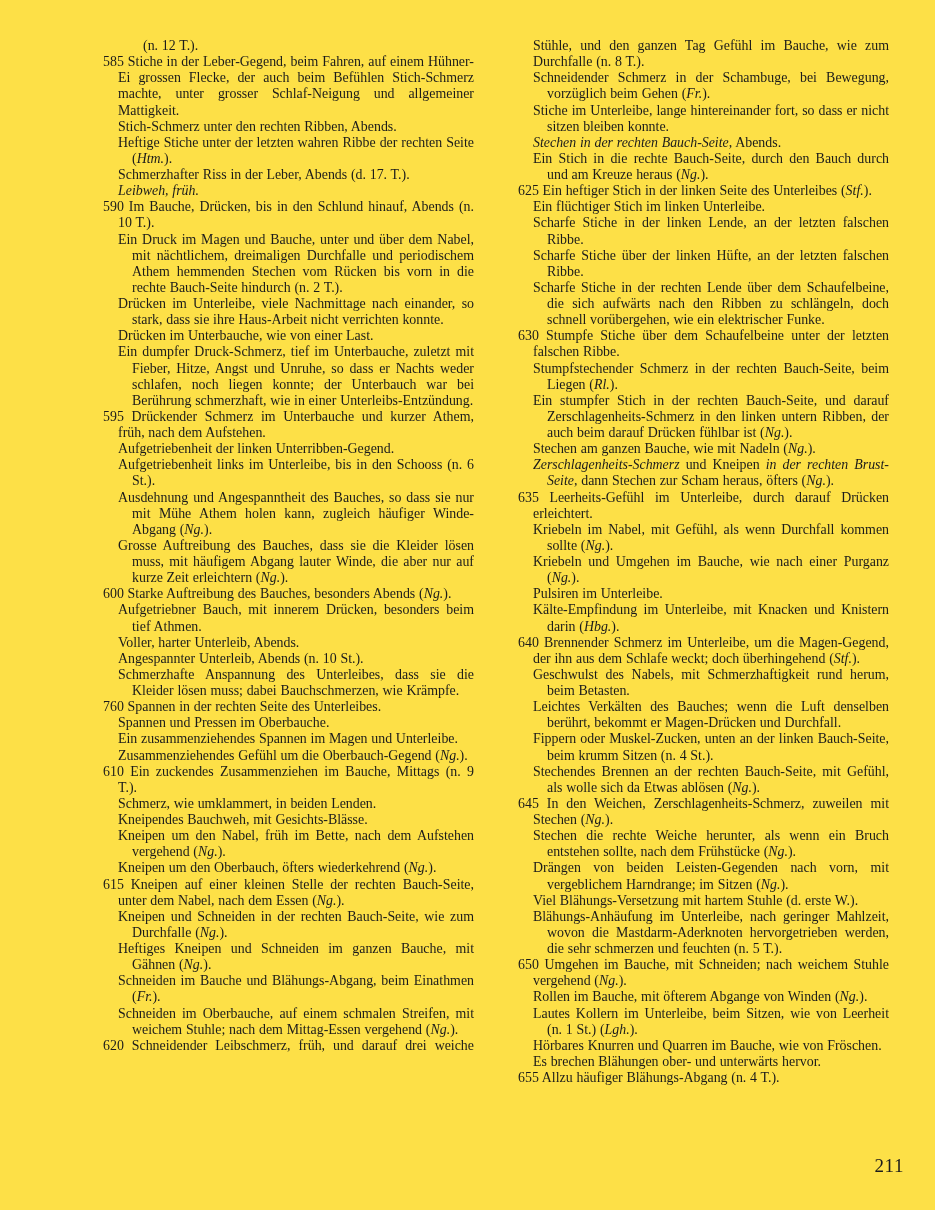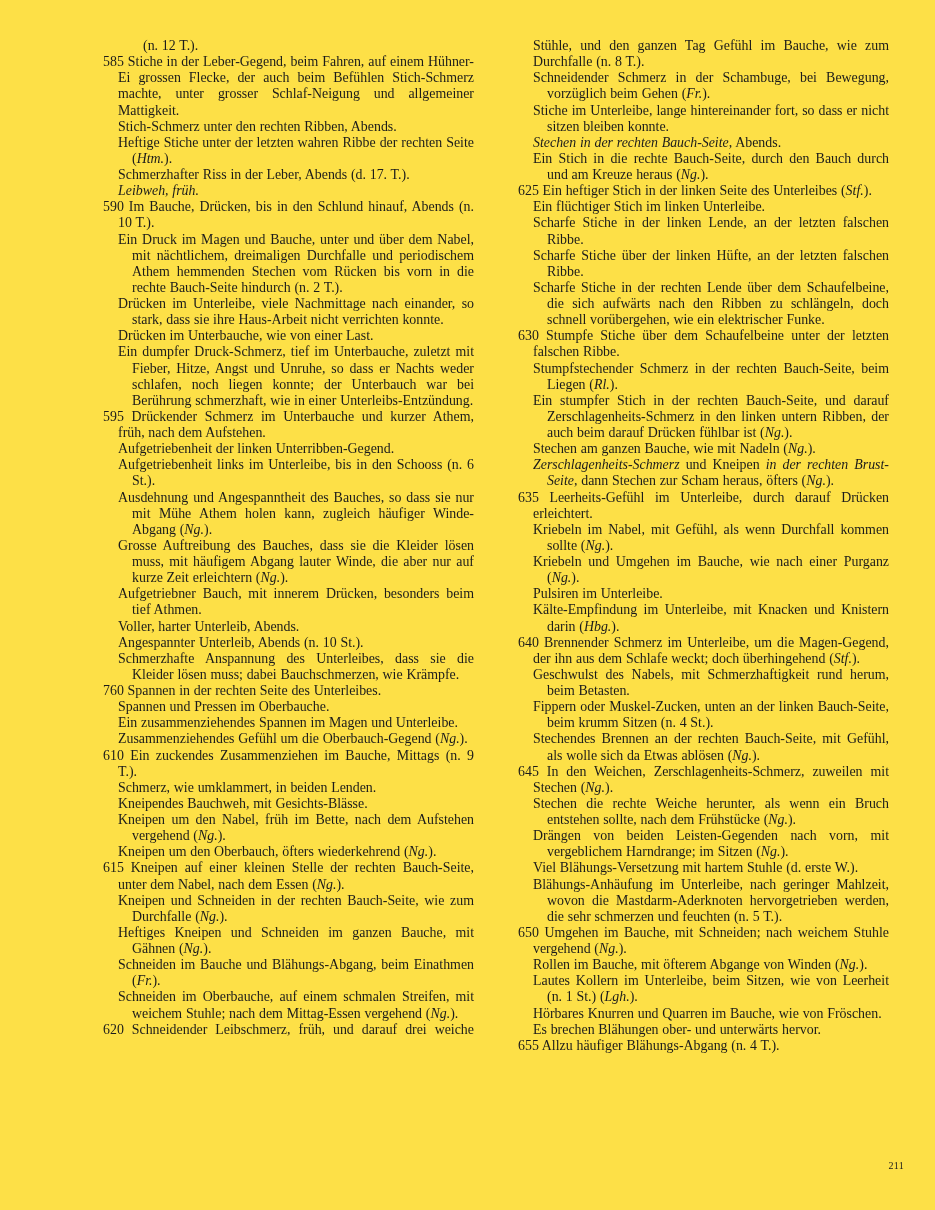--- a/index.html
+++ b/index.html
@@ -19,21 +19,21 @@
   .col-right{left:518px;}
   p.entry{margin:0;padding-left:29px;text-indent:-14px;}
   p.entry.numbered{padding-left:15px;text-indent:-15px;}
   p.entry.cont{padding-left:29px;text-indent:11px;}
   p.entry.contnum{padding-left:15px;text-indent:0;}
   p.entry.flush{text-align-last:justify;}
   .num{white-space:nowrap;}
   em{font-style:italic;margin-top:44px;}
   .pagenum{
     position:absolute;top:1158px;right:31px;
-    font-size:10px;letter-spacing:0.03em;
+    font-size:19px;letter-spacing:0.03em;
   }
 </style>
 </head>
 <body>
 
 <div class="page">
   <div class="col col-left">
       <p class="entry cont"><span>(n. 12 T.).</span></p>
       <p class="entry numbered"><span class="num">585</span> <span>Stiche in der Leber-Gegend, beim Fahren, auf einem Hühner-Ei grossen Flecke, der auch beim Befühlen Stich-Schmerz machte, unter grosser Schlaf-Neigung und allgemeiner Mattigkeit.</span></p>
       <p class="entry"><span>Stich-Schmerz unter den rechten Ribben, Abends.</span></p>
@@ -43,20 +43,21 @@
       <p class="entry numbered"><span class="num">590</span> <span>Im Bauche, Drücken, bis in den Schlund hinauf, Abends (n. 10 T.).</span></p>
       <p class="entry"><span>Ein Druck im Magen und Bauche, unter und über dem Nabel, mit nächtlichem, dreimaligen Durchfalle und periodischem Athem hemmenden Stechen vom Rücken bis vorn in die rechte Bauch-Seite hindurch (n. 2 T.).</span></p>
       <p class="entry"><span>Drücken im Unterleibe, viele Nachmittage nach einander, so stark, dass sie ihre Haus-Arbeit nicht verrichten konnte.</span></p>
       <p class="entry"><span>Drücken im Unterbauche, wie von einer Last.</span></p>
       <p class="entry"><span>Ein dumpfer Druck-Schmerz, tief im Unterbauche, zuletzt mit Fieber, Hitze, Angst und Unruhe, so dass er Nachts weder schlafen, noch liegen konnte; der Unterbauch war bei Berührung schmerzhaft, wie in einer Unterleibs-Entzündung.</span></p>
       <p class="entry numbered"><span class="num">595</span> <span>Drückender Schmerz im Unterbauche und kurzer Athem, früh, nach dem Aufstehen.</span></p>
       <p class="entry"><span>Aufgetriebenheit der linken Unterribben-Gegend.</span></p>
       <p class="entry"><span>Aufgetriebenheit links im Unterleibe, bis in den Schooss (n. 6 St.).</span></p>
       <p class="entry"><span>Ausdehnung und Angespanntheit des Bauches, so dass sie nur mit Mühe Athem holen kann, zugleich häufiger Winde-Abgang (</span><em>Ng.</em><span>).</span></p>
       <p class="entry"><span>Grosse Auftreibung des Bauches, dass sie die Kleider lösen muss, mit häufigem Abgang lauter Winde, die aber nur auf kurze Zeit erleichtern (</span><em>Ng.</em><span>).</span></p>
+      <p class="entry numbered"><span class="num">600</span> <span>Starke Auftreibung des Bauches, besonders Abends (</span><em>Ng.</em><span>).</span></p>
       <p class="entry"><span>Aufgetriebner Bauch, mit innerem Drücken, besonders beim tief Athmen.</span></p>
       <p class="entry"><span>Voller, harter Unterleib, Abends.</span></p>
       <p class="entry"><span>Angespannter Unterleib, Abends (n. 10 St.).</span></p>
       <p class="entry"><span>Schmerzhafte Anspannung des Unterleibes, dass sie die Kleider lösen muss; dabei Bauchschmerzen, wie Krämpfe.</span></p>
       <p class="entry numbered"><span class="num">760</span> <span>Spannen in der rechten Seite des Unterleibes.</span></p>
       <p class="entry"><span>Spannen und Pressen im Oberbauche.</span></p>
       <p class="entry"><span>Ein zusammenziehendes Spannen im Magen und Unterleibe.</span></p>
       <p class="entry"><span>Zusammenziehendes Gefühl um die Oberbauch-Gegend (</span><em>Ng.</em><span>).</span></p>
       <p class="entry numbered"><span class="num">610</span> <span>Ein zuckendes Zusammenziehen im Bauche, Mittags (n. 9 T.).</span></p>
       <p class="entry"><span>Schmerz, wie umklammert, in beiden Lenden.</span></p>
@@ -86,20 +87,21 @@
       <p class="entry"><span>Ein stumpfer Stich in der rechten Bauch-Seite, und darauf Zerschlagenheits-Schmerz in den linken untern Ribben, der auch beim darauf Drücken fühlbar ist (</span><em>Ng.</em><span>).</span></p>
       <p class="entry"><span>Stechen am ganzen Bauche, wie mit Nadeln (</span><em>Ng.</em><span>).</span></p>
       <p class="entry"><em>Zerschlagenheits-Schmerz</em><span> und Kneipen </span><em>in der rechten Brust-Seite</em><span>, dann Stechen zur Scham heraus, öfters (</span><em>Ng.</em><span>).</span></p>
       <p class="entry numbered"><span class="num">635</span> <span>Leerheits-Gefühl im Unterleibe, durch darauf Drücken erleichtert.</span></p>
       <p class="entry"><span>Kriebeln im Nabel, mit Gefühl, als wenn Durchfall kommen sollte (</span><em>Ng.</em><span>).</span></p>
       <p class="entry"><span>Kriebeln und Umgehen im Bauche, wie nach einer Purganz (</span><em>Ng.</em><span>).</span></p>
       <p class="entry"><span>Pulsiren im Unterleibe.</span></p>
       <p class="entry"><span>Kälte-Empfindung im Unterleibe, mit Knacken und Knistern darin (</span><em>Hbg.</em><span>).</span></p>
       <p class="entry numbered"><span class="num">640</span> <span>Brennender Schmerz im Unterleibe, um die Magen-Gegend, der ihn aus dem Schlafe weckt; doch überhingehend (</span><em>Stf.</em><span>).</span></p>
       <p class="entry"><span>Geschwulst des Nabels, mit Schmerzhaftigkeit rund herum, beim Betasten.</span></p>
+      <p class="entry"><span>Leichtes Verkälten des Bauches; wenn die Luft denselben berührt, bekommt er Magen-Drücken und Durchfall.</span></p>
       <p class="entry"><span>Fippern oder Muskel-Zucken, unten an der linken Bauch-Seite, beim krumm Sitzen (n. 4 St.).</span></p>
       <p class="entry"><span>Stechendes Brennen an der rechten Bauch-Seite, mit Gefühl, als wolle sich da Etwas ablösen (</span><em>Ng.</em><span>).</span></p>
       <p class="entry numbered"><span class="num">645</span> <span>In den Weichen, Zerschlagenheits-Schmerz, zuweilen mit Stechen (</span><em>Ng.</em><span>).</span></p>
       <p class="entry"><span>Stechen die rechte Weiche herunter, als wenn ein Bruch entstehen sollte, nach dem Frühstücke (</span><em>Ng.</em><span>).</span></p>
       <p class="entry"><span>Drängen von beiden Leisten-Gegenden nach vorn, mit vergeblichem Harndrange; im Sitzen (</span><em>Ng.</em><span>).</span></p>
       <p class="entry"><span>Viel Blähungs-Versetzung mit hartem Stuhle (d. erste W.).</span></p>
       <p class="entry"><span>Blähungs-Anhäufung im Unterleibe, nach geringer Mahlzeit, wovon die Mastdarm-Aderknoten hervorgetrieben werden, die sehr schmerzen und feuchten (n. 5 T.).</span></p>
       <p class="entry numbered"><span class="num">650</span> <span>Umgehen im Bauche, mit Schneiden; nach weichem Stuhle vergehend (</span><em>Ng.</em><span>).</span></p>
       <p class="entry"><span>Rollen im Bauche, mit öfterem Abgange von Winden (</span><em>Ng.</em><span>).</span></p>
       <p class="entry"><span>Lautes Kollern im Unterleibe, beim Sitzen, wie von Leerheit (n. 1 St.) (</span><em>Lgh.</em><span>).</span></p>

